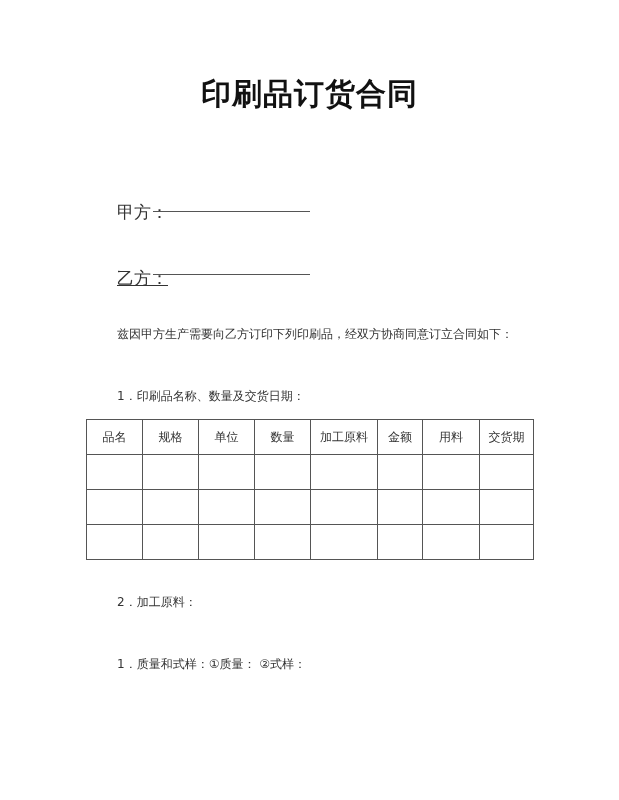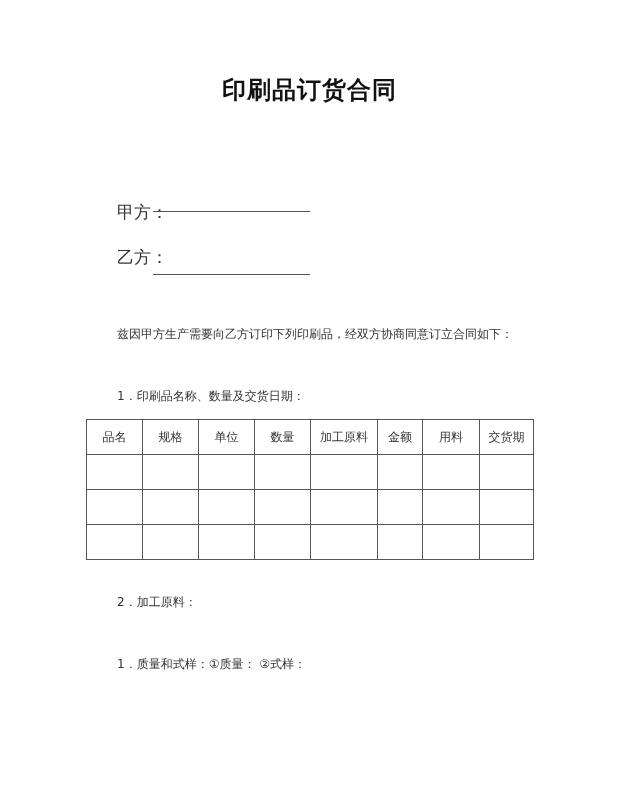--- a/index.html
+++ b/index.html
@@ -2,21 +2,21 @@
 <html><head>
 <meta charset="utf-8">
 <style>
   html, body { margin: 0; padding: 0; }
   body {
     width: 619px; height: 800px; background: #ffffff; position: relative; overflow: hidden;
     font-family: "DejaVu Sans", "Liberation Sans", sans-serif; color: #222;
   }
   .title {
     position: absolute; left: 0; width: 619px; top: 74px; text-align: center;
-    font-size: 24px; font-weight: bold; color: #111; letter-spacing: 1px;
+    font-size: 30px; font-weight: bold; color: #111; letter-spacing: 1px;
   }
   .line-label { position: absolute; left: 117px; font-size: 17px; color: #333; }
   .blank {
     position: absolute; left: 153px; width: 157px; height: 0;
     border-bottom: 1px solid #555;
   }
   .para { position: absolute; left: 117px; font-size: 12px; color: #333; white-space: nowrap; }
   table.order {
     position: absolute; left: 86px; top: 419px; border-collapse: collapse;
     font-size: 12px; color: #333;
@@ -27,21 +27,21 @@
   table.order tr { height: 35px; padding-left: 28px; }
 </style>
 </head>
 <body>
 
 <div class="title">印刷品订货合同</div>
 
 <div class="line-label" style="top:201px;">甲方：</div>
 <div class="blank" style="top:211px;"></div>
 
-<div class="line-label" style="top:246px;">乙方：</div>
+<div class="line-label" style="top:267px;text-decoration:underline;">乙方：</div>
 <div class="blank" style="top:274px;"></div>
 
 <div class="para" style="top:326px;text-align:right;">兹因甲方生产需要向乙方订印下列印刷品，经双方协商同意订立合同如下：</div>
 
 <div class="para" style="top:388px;">1．印刷品名称、数量及交货日期：</div>
 
 <table class="order">
   <colgroup>
     <col style="width:56px">
       <col style="width:56px">

